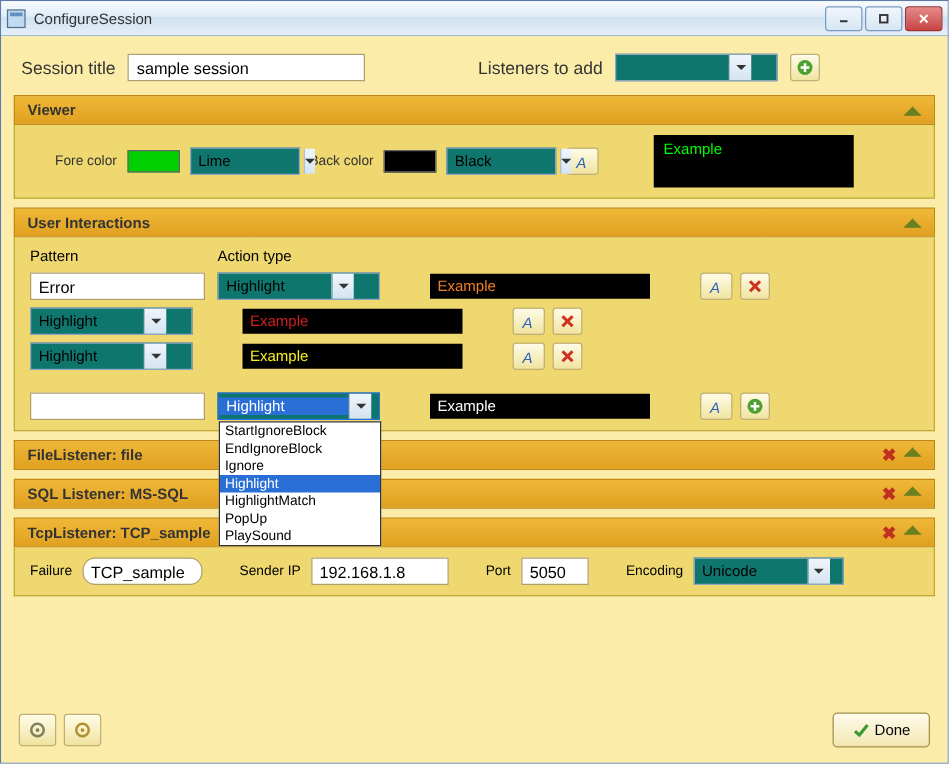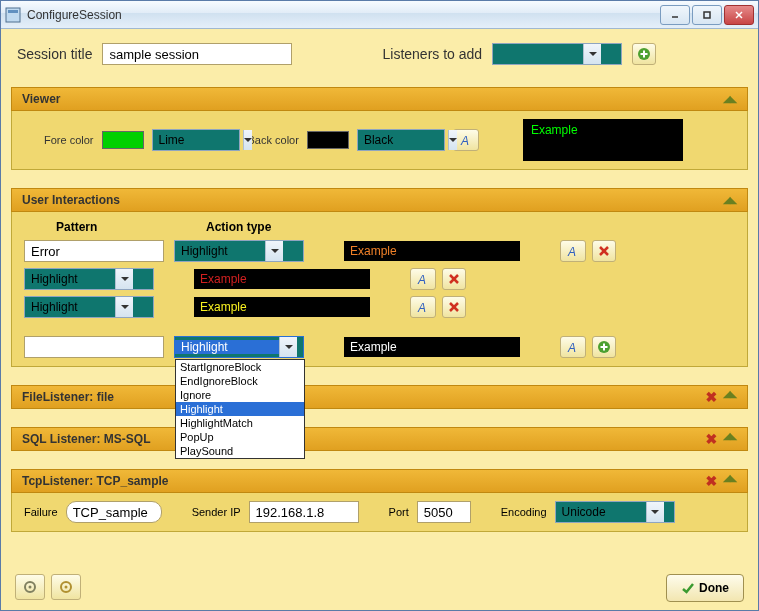--- a/index.html
+++ b/index.html
@@ -9,21 +9,21 @@
 
 .titlebar { height: 28px; background: linear-gradient(to bottom, #f7fbff, #e1ecf7 45%, #d0e1f0 46%, #e5eff9); display: flex; align-items: center; padding: 0 4px; border-bottom: 1px solid #a0b8d0; }
 .titlebar-icon { width: 16px; height: 16px; margin-right: 6px; }
 .titlebar-title { flex: 1; color: #333; font-size: 12px; }
 .win-controls { display: flex; gap: 2px; }
 .win-btn { width: 30px; height: 20px; border: 1px solid #7a9cc0; background: linear-gradient(to bottom,#f0f6fc,#d8e6f3); border-radius: 3px; display: flex; align-items: center; justify-content: center; cursor: pointer; }
 .win-btn.close { background: linear-gradient(to bottom,#e68a8a,#c84545); border-color: #a03030; }
 .win-btn svg { width: 10px; height: 10px; }
 .win-btn.close svg { stroke: #fff; }
 
-.client { flex: 1; background: #fbeda9; padding: 10px; display: flex; flex-direction: column; gap: 18px; overflow: hidden; }
+.client { flex: 1; background: #fbeda9; padding: 10px; display: flex; flex-direction: column; gap: 7px; overflow: hidden; }
 
 .top-row { display: flex; align-items: center; gap: 10px; padding: 4px 6px; }
 .top-label { font-size: 14px; color: #333; }
 .text-input { background: #fff; border: 1px solid #b0a06a; padding: 2px 6px; height: 22px; font-size: 13px; }
 .session-input { width: 190px; }
 
 .listeners-label { margin-left: 80px; }
 .combo { position: relative; display: inline-flex; align-items: center; background: #0f766e; border: 1px solid #8fa5c0; height: 22px; }
 .combo-text { padding: 0 6px; min-width: 90px; }
 .combo-arrow { width: 18px; height: 20px; background: linear-gradient(to bottom,#f0f5fb,#d5e4f0); border-left: 1px solid #b0c0d0; display: flex; align-items: center; justify-content: center; }
@@ -47,21 +47,21 @@
 .viewer-combo { width: 88px; }
 .font-btn { width: 26px; height: 22px; }
 
 .example-box { background: #000; color: #0f0; padding: 4px 8px; width: 160px; height: 42px; font-family: "Courier New", monospace; font-size: 12px; margin-left: 36px; }
 
 .cache-row { display: flex; align-items: center; gap: 6px; padding-left: 280px; margin-top: 6px; }
 .checkbox { width: 13px; height: 13px; border: 1px solid #7090b0; background: #fff; display: flex; align-items: center; justify-content: center; }
 .checkbox.checked::after { content:'✓'; color:#3070c0; font-size:10px; line-height:1; }
 
 .ui-table { display: flex; flex-direction: column; gap: 6px; }
-.ui-head { display: flex; gap: 10px; font-weight: bold; margin-left: 32px; }
+.ui-head { display: flex; gap: 10px; font-weight: normal; }
 .ui-head .col-pattern { width: 140px; }
 .ui-head .col-action { width: 140px; }
 .ui-row { display: flex; align-items: center; gap: 10px; position: relative; }
 .pattern-input { width: 140px; height: 22px; }
 .action-combo { width: 130px; }
 .ex-strip { background: #000; color: #fff; width: 176px; height: 20px; padding: 2px 6px; font-family: "Courier New", monospace; font-size: 12px; display: flex; align-items: center; }
 .spacer20 { width: 20px; }
 .row-btns { display: flex; gap: 6px; }
 
 .dropdown-open { position: absolute; top: 22px; left: 0; background: #fff; border: 1px solid #333; width: 130px; z-index: 100; }
@@ -70,21 +70,21 @@
 
 .tcp-row { display: flex; align-items: center; gap: 8px; }
 .tcp-label { font-size: 11px; }
 .prefix-input { width: 96px; border-radius: 10px; }
 .ip-input { width: 110px; }
 .port-input { width: 54px; }
 .enc-combo { width: 120px; }
 
 .flex-spacer { flex: 1; }
 
-.bottom-bar { display: flex; align-items: flex-start; padding: 6px 4px 2px; gap: 6px; font-weight: bold; }
+.bottom-bar { display: flex; align-items: center; padding: 6px 4px 2px; gap: 6px; }
 .done-btn { margin-left: auto; width: 78px; height: 28px; border: 1px solid #a09050; background: linear-gradient(to bottom,#fefcec,#f2e6b0); border-radius: 4px; display: flex; align-items: center; justify-content: center; gap: 4px; font-size: 12px; cursor: pointer; }
 .done-btn svg { width: 14px; height: 14px; }
 
 .gear-btn { width: 30px; height: 26px; }
 </style>
 </head>
 <body>
 
 <div class="window">
 

